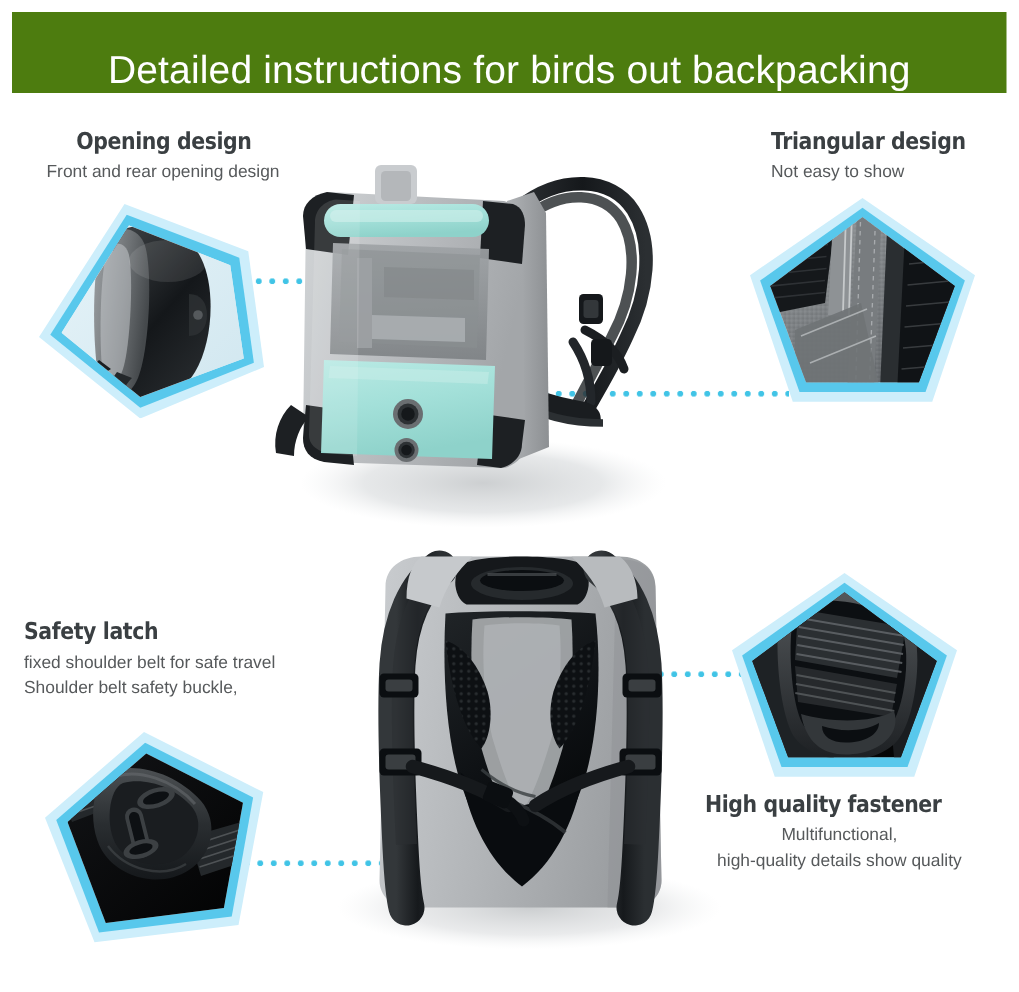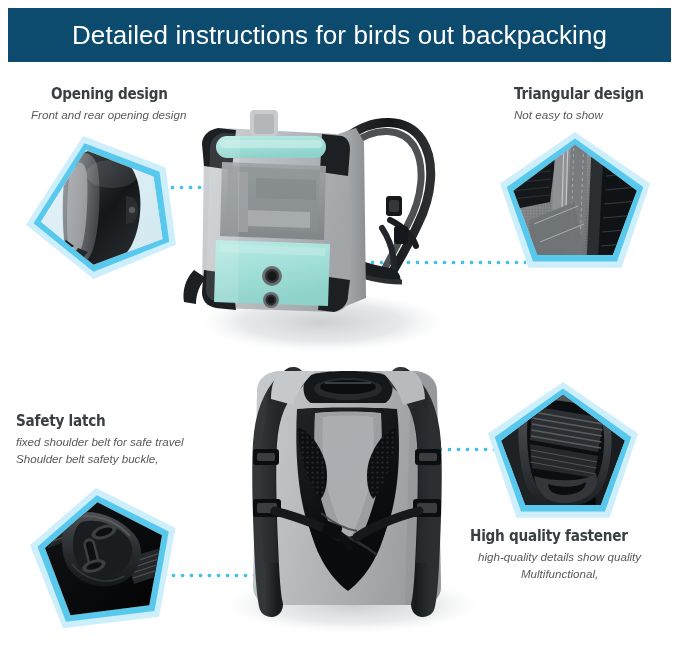--- a/index.html
+++ b/index.html
@@ -17,23 +17,23 @@
     -webkit-font-smoothing: antialiased;
   }
 
   
   .banner {
     position: absolute;
     left: 8px;
     top: 8px;
     width: 663px;
     height: 54px;
-    background: #0c4a6e;
+    background: #4d7c0f;
     display: flex;
-    align-items: center;
+    align-items: flex-end;
     justify-content: center;
   }
   .banner-title {
     color: #ffffff;
     font-size: 26px;
     font-weight: 400;
     letter-spacing: 0.1px;
     font-family: "Liberation Sans", sans-serif;
     white-space: nowrap;
   }
@@ -52,21 +52,20 @@
     margin: 0 0 3px 0;
     line-height: 1.15;
   }
   .txt-sub {
     font-family: "Liberation Sans", sans-serif;
     font-size: 11.6px;
     color: #56595b;
     line-height: 1.45;
     white-space: nowrap;
     margin: 0;
-    font-style: italic;
   }
 
   #blk-opening  { left: 31px;  top: 86px; text-align: right; }
   #blk-triangle { left: 514px; top: 86px; }
   #blk-safety   { left: 16px;  top: 413px; }
   #blk-fastener { left: 470px; top: 528px; text-align: center; }
 
   
   .pent {
     position: absolute;
@@ -154,22 +153,22 @@
 </div>
 
 <div class="txt-block" id="blk-safety">
   <p class="txt-title">Safety latch</p>
   <p class="txt-sub">fixed shoulder belt for safe travel</p>
   <p class="txt-sub">Shoulder belt safety buckle,</p>
 </div>
 
 <div class="txt-block" id="blk-fastener">
   <p class="txt-title">High quality fastener</p>
+  <p class="txt-sub">Multifunctional,</p>
   <p class="txt-sub">high-quality details show quality</p>
-  <p class="txt-sub">Multifunctional,</p>
 </div>
 
 <div class="dots-h" id="conn-opening"></div>
 <div class="dots-h" id="conn-triangle"></div>
 <div class="dots-h" id="conn-fastener"></div>
 <div class="dots-h" id="conn-safety-h"></div>
 <div class="dots-v" id="conn-safety-v"></div>
 
 <div class="pent tilt" id="pent-opening">
   <div class="outer"></div>

